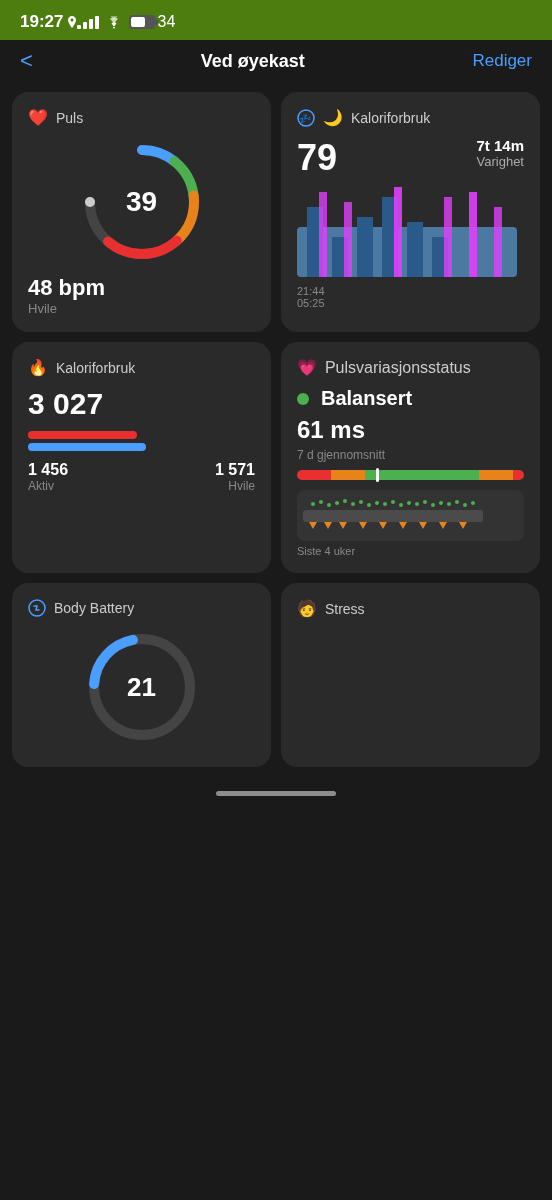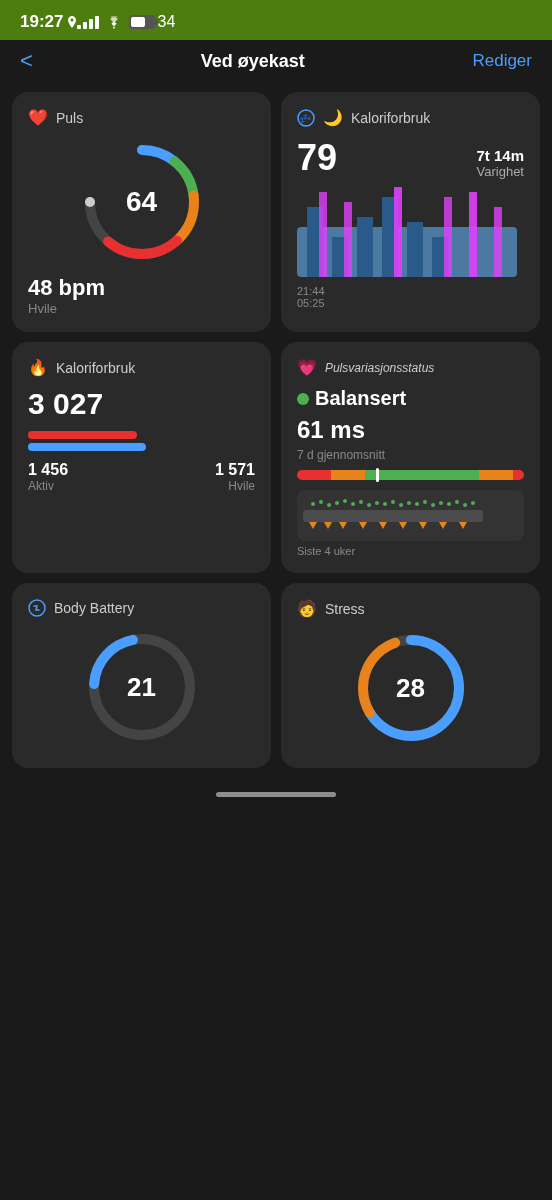--- a/index.html
+++ b/index.html
@@ -189,21 +189,21 @@
       font-size: 16px;
       font-weight: 600;
     }
     .calorie-sub {
       font-size: 12px;
       color: #888;
     }
     .hrv-status-row {
       display: flex;
       align-items: center;
-      gap: 6px;
+      gap: 12px;
       margin: 6px 0;
     }
     .hrv-dot {
       width: 12px;
       height: 12px;
       border-radius: 50%;
       background: #4caf50;
     }
     .hrv-status {
       font-size: 20px;
@@ -316,36 +316,36 @@
         <circle cx="65" cy="65" r="52" fill="none" stroke="#4a9eff" stroke-width="10" stroke-dasharray="35 292" stroke-dashoffset="-0" stroke-linecap="round"></circle>
 
         <circle cx="65" cy="65" r="52" fill="none" stroke="#4caf50" stroke-width="10" stroke-dasharray="40 287" stroke-dashoffset="-35" stroke-linecap="round"></circle>
 
         <circle cx="65" cy="65" r="52" fill="none" stroke="#e8821a" stroke-width="10" stroke-dasharray="50 277" stroke-dashoffset="-75" stroke-linecap="round"></circle>
 
         <circle cx="65" cy="65" r="52" fill="none" stroke="#e83030" stroke-width="10" stroke-dasharray="75 252" stroke-dashoffset="-125" stroke-linecap="round"></circle>
 
         <circle cx="65" cy="13" r="5" fill="#ccc"></circle>
       </svg>
-      <span class="gauge-value">64</span>
+      <span class="gauge-value">39</span>
     </div>
     <div class="bpm-value">48 bpm</div>
     <div class="bpm-label">Hvile</div>
   </div>
 
   <div class="card">
     <div class="card-header">
       <svg width="18" height="18" viewBox="0 0 18 18" fill="#4a9eff">
         <circle cx="9" cy="9" r="8" fill="none" stroke="#4a9eff" stroke-width="1.5"></circle>
         <text x="9" y="13" text-anchor="middle" font-size="10" fill="#4a9eff">💤</text>
       </svg>
       <span style="color:#4a9eff;font-size:16px;">🌙</span>
       <span class="card-title">Kaloriforbruk</span>
     </div>
-    <div style="display:flex;justify-content:space-between;align-items:flex-end;">
+    <div style="display:flex;justify-content:space-between;align-items:flex-start;">
       <span class="sleep-score">79</span>
       <div style="text-align:right;">
         <div class="sleep-duration-time">7t 14m</div>
         <div class="sleep-duration">Varighet</div>
       </div>
     </div>
 
     <div class="sleep-chart">
       <svg width="220" height="90" viewBox="0 0 220 90">
 
@@ -390,21 +390,21 @@
       <div class="calorie-label-item" style="text-align:right;">
         <div class="calorie-num">1 571</div>
         <div class="calorie-sub">Hvile</div>
       </div>
     </div>
   </div>
 
   <div class="card">
     <div class="card-header">
       <span style="font-size:16px;">💗</span>
-      <span class="card-title" style="font-size:12px;font-style:italic;">Pulsvariasjonsstatus</span>
+      <span class="card-title" style="font-size:16px;">Pulsvariasjonsstatus</span>
     </div>
     <div class="hrv-status-row">
       <div class="hrv-dot"></div>
       <span class="hrv-status">Balansert</span>
     </div>
     <div class="hrv-value">61 ms</div>
     <div class="hrv-avg">7 d gjennomsnitt</div>
 
     <div style="position:relative;margin-bottom:10px;">
       <div style="display:flex;height:10px;border-radius:5px;overflow:hidden;">
@@ -480,30 +480,19 @@
       </svg>
       <span class="donut-value">21</span>
     </div>
   </div>
 
   <div class="card">
     <div class="card-header">
       <span style="font-size:16px;color:#e8821a;">🧑</span>
       <span class="card-title">Stress</span>
     </div>
-    <div class="donut-container">
-      <svg width="120" height="120" viewBox="0 0 120 120">
-
-        <circle cx="60" cy="60" r="48" fill="none" stroke="#444" stroke-width="10"></circle>
-
-        <circle cx="60" cy="60" r="48" fill="none" stroke="#4a9eff" stroke-width="10" stroke-dasharray="200 101" stroke-dashoffset="0" stroke-linecap="round" transform="rotate(-90 60 60)"></circle>
-
-        <circle cx="60" cy="60" r="48" fill="none" stroke="#e8821a" stroke-width="10" stroke-dasharray="85 216" stroke-dashoffset="-200" stroke-linecap="round" transform="rotate(-90 60 60)"></circle>
-      </svg>
-      <span class="donut-value">28</span>
-    </div>
   </div>
 
 </div>
 
 <div class="bottom-indicator">
   <div class="home-indicator"></div>
 </div>
 
 </body></html>

